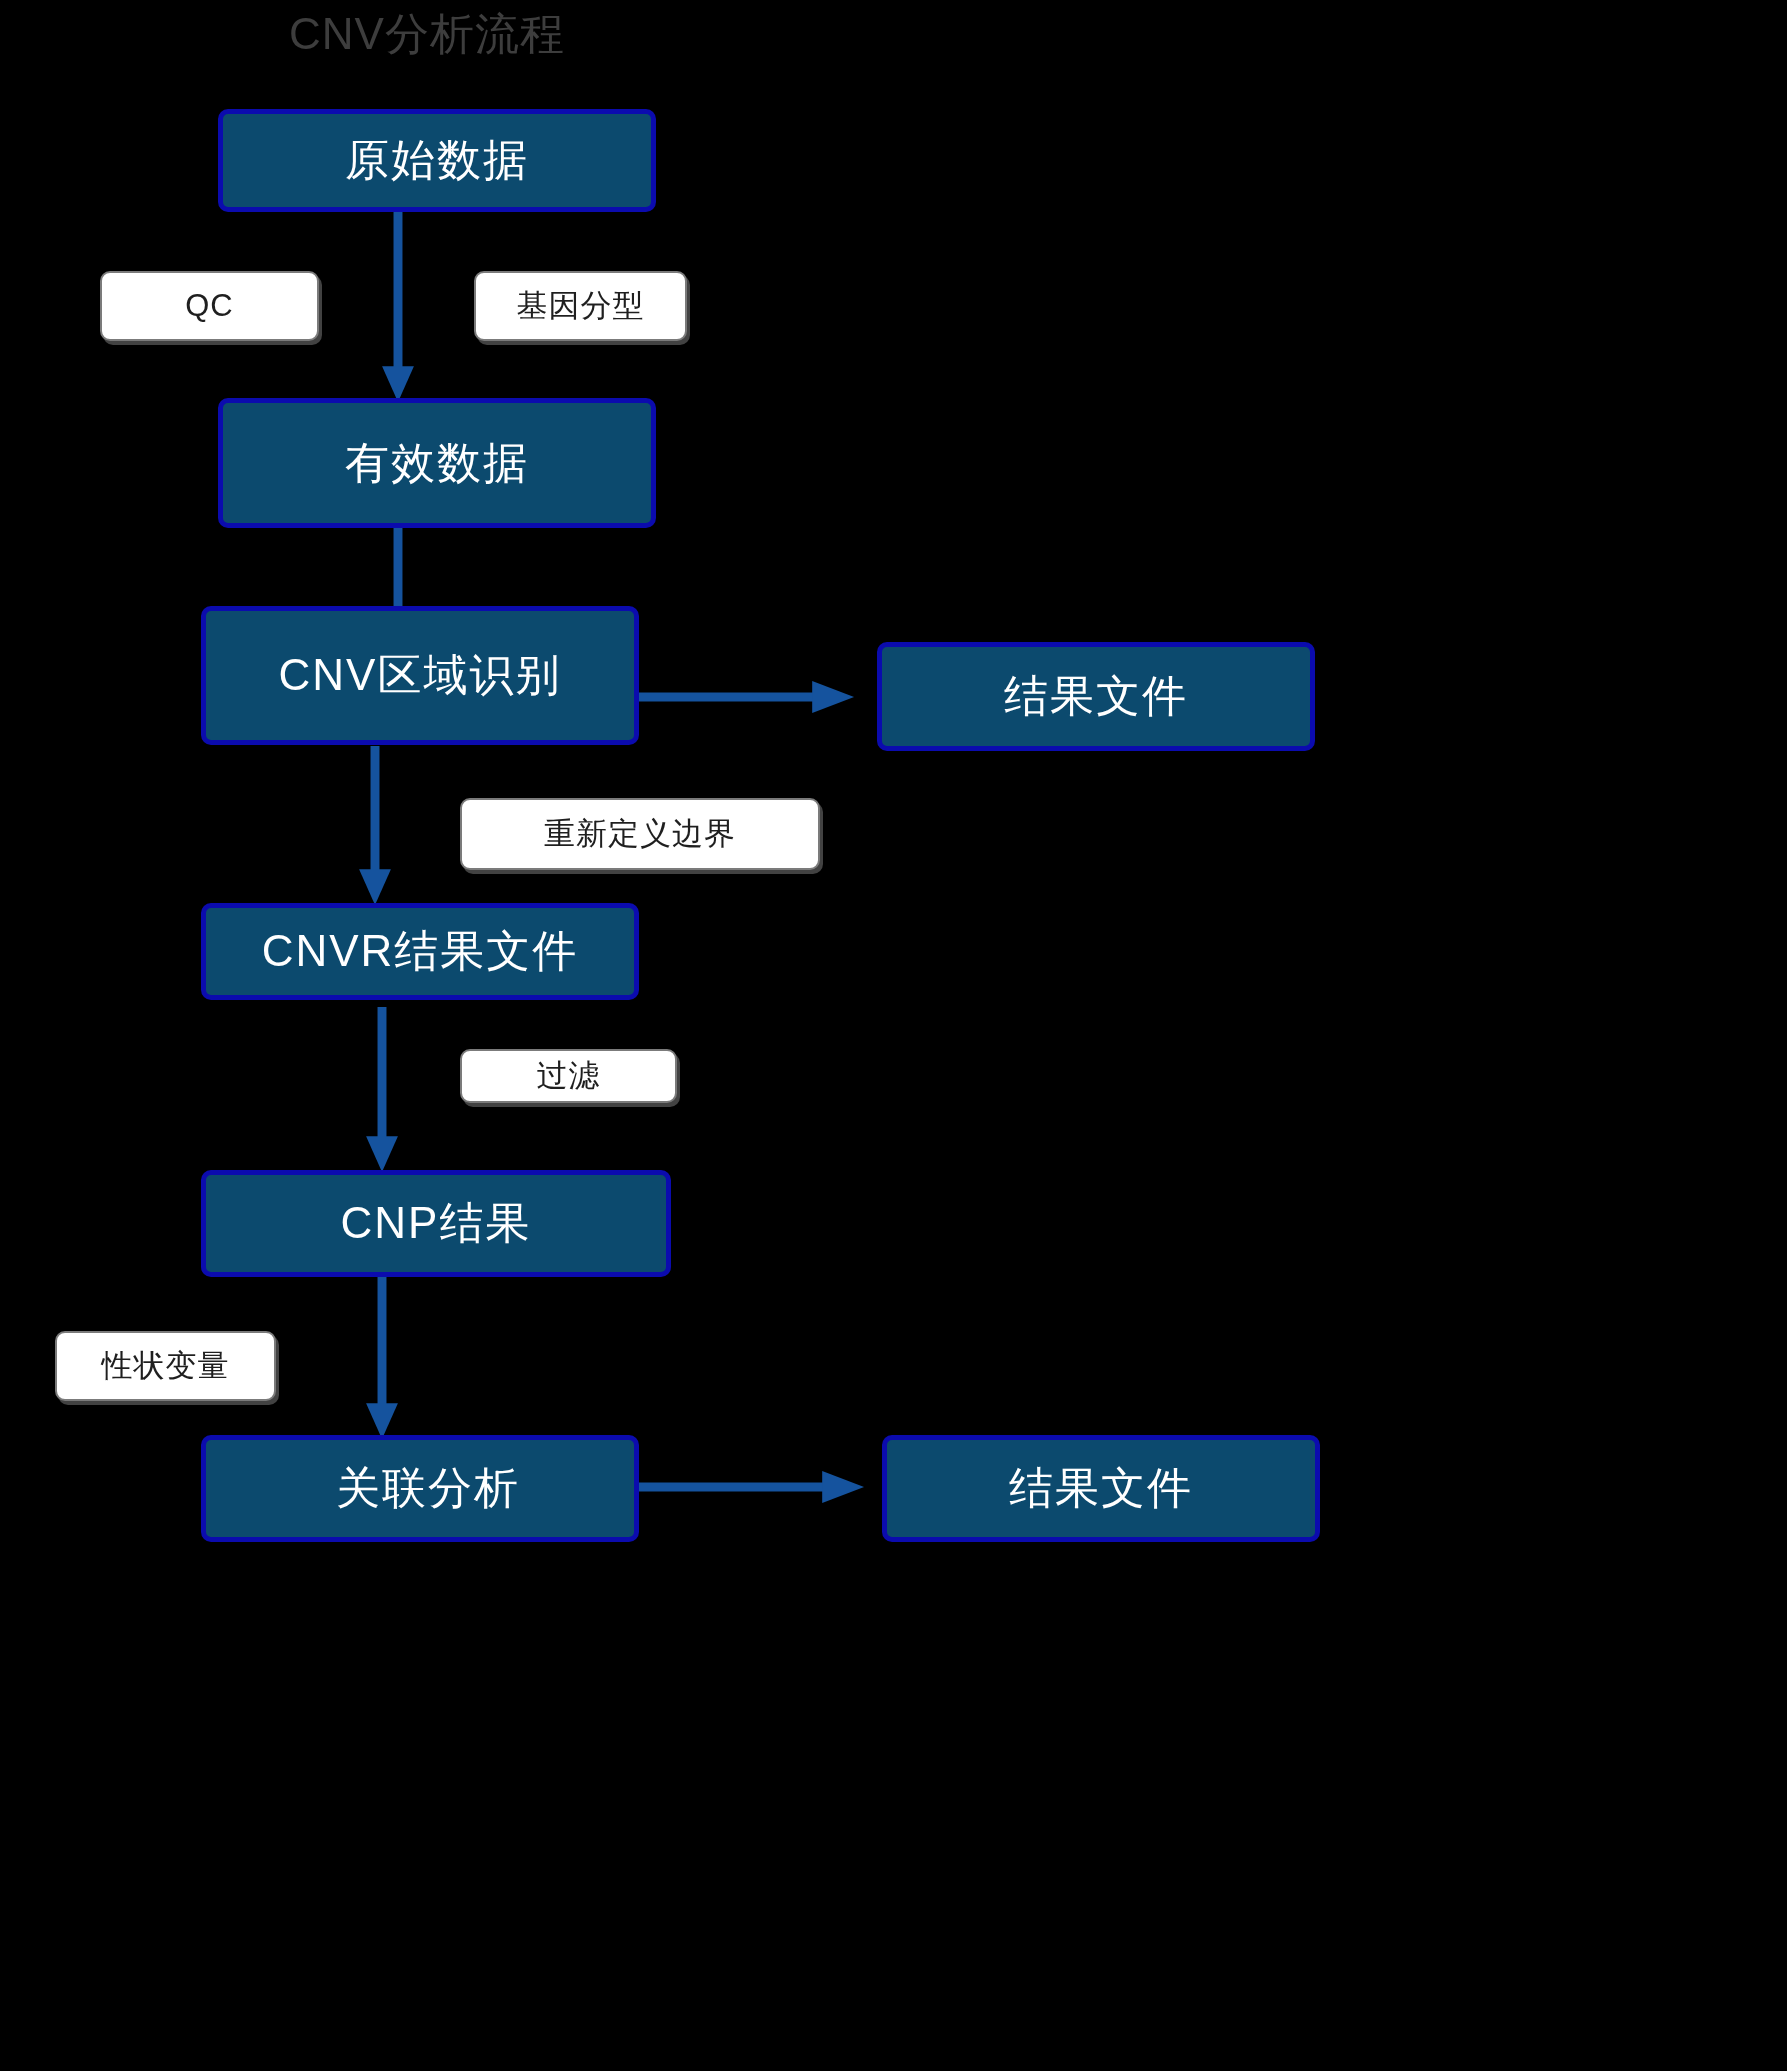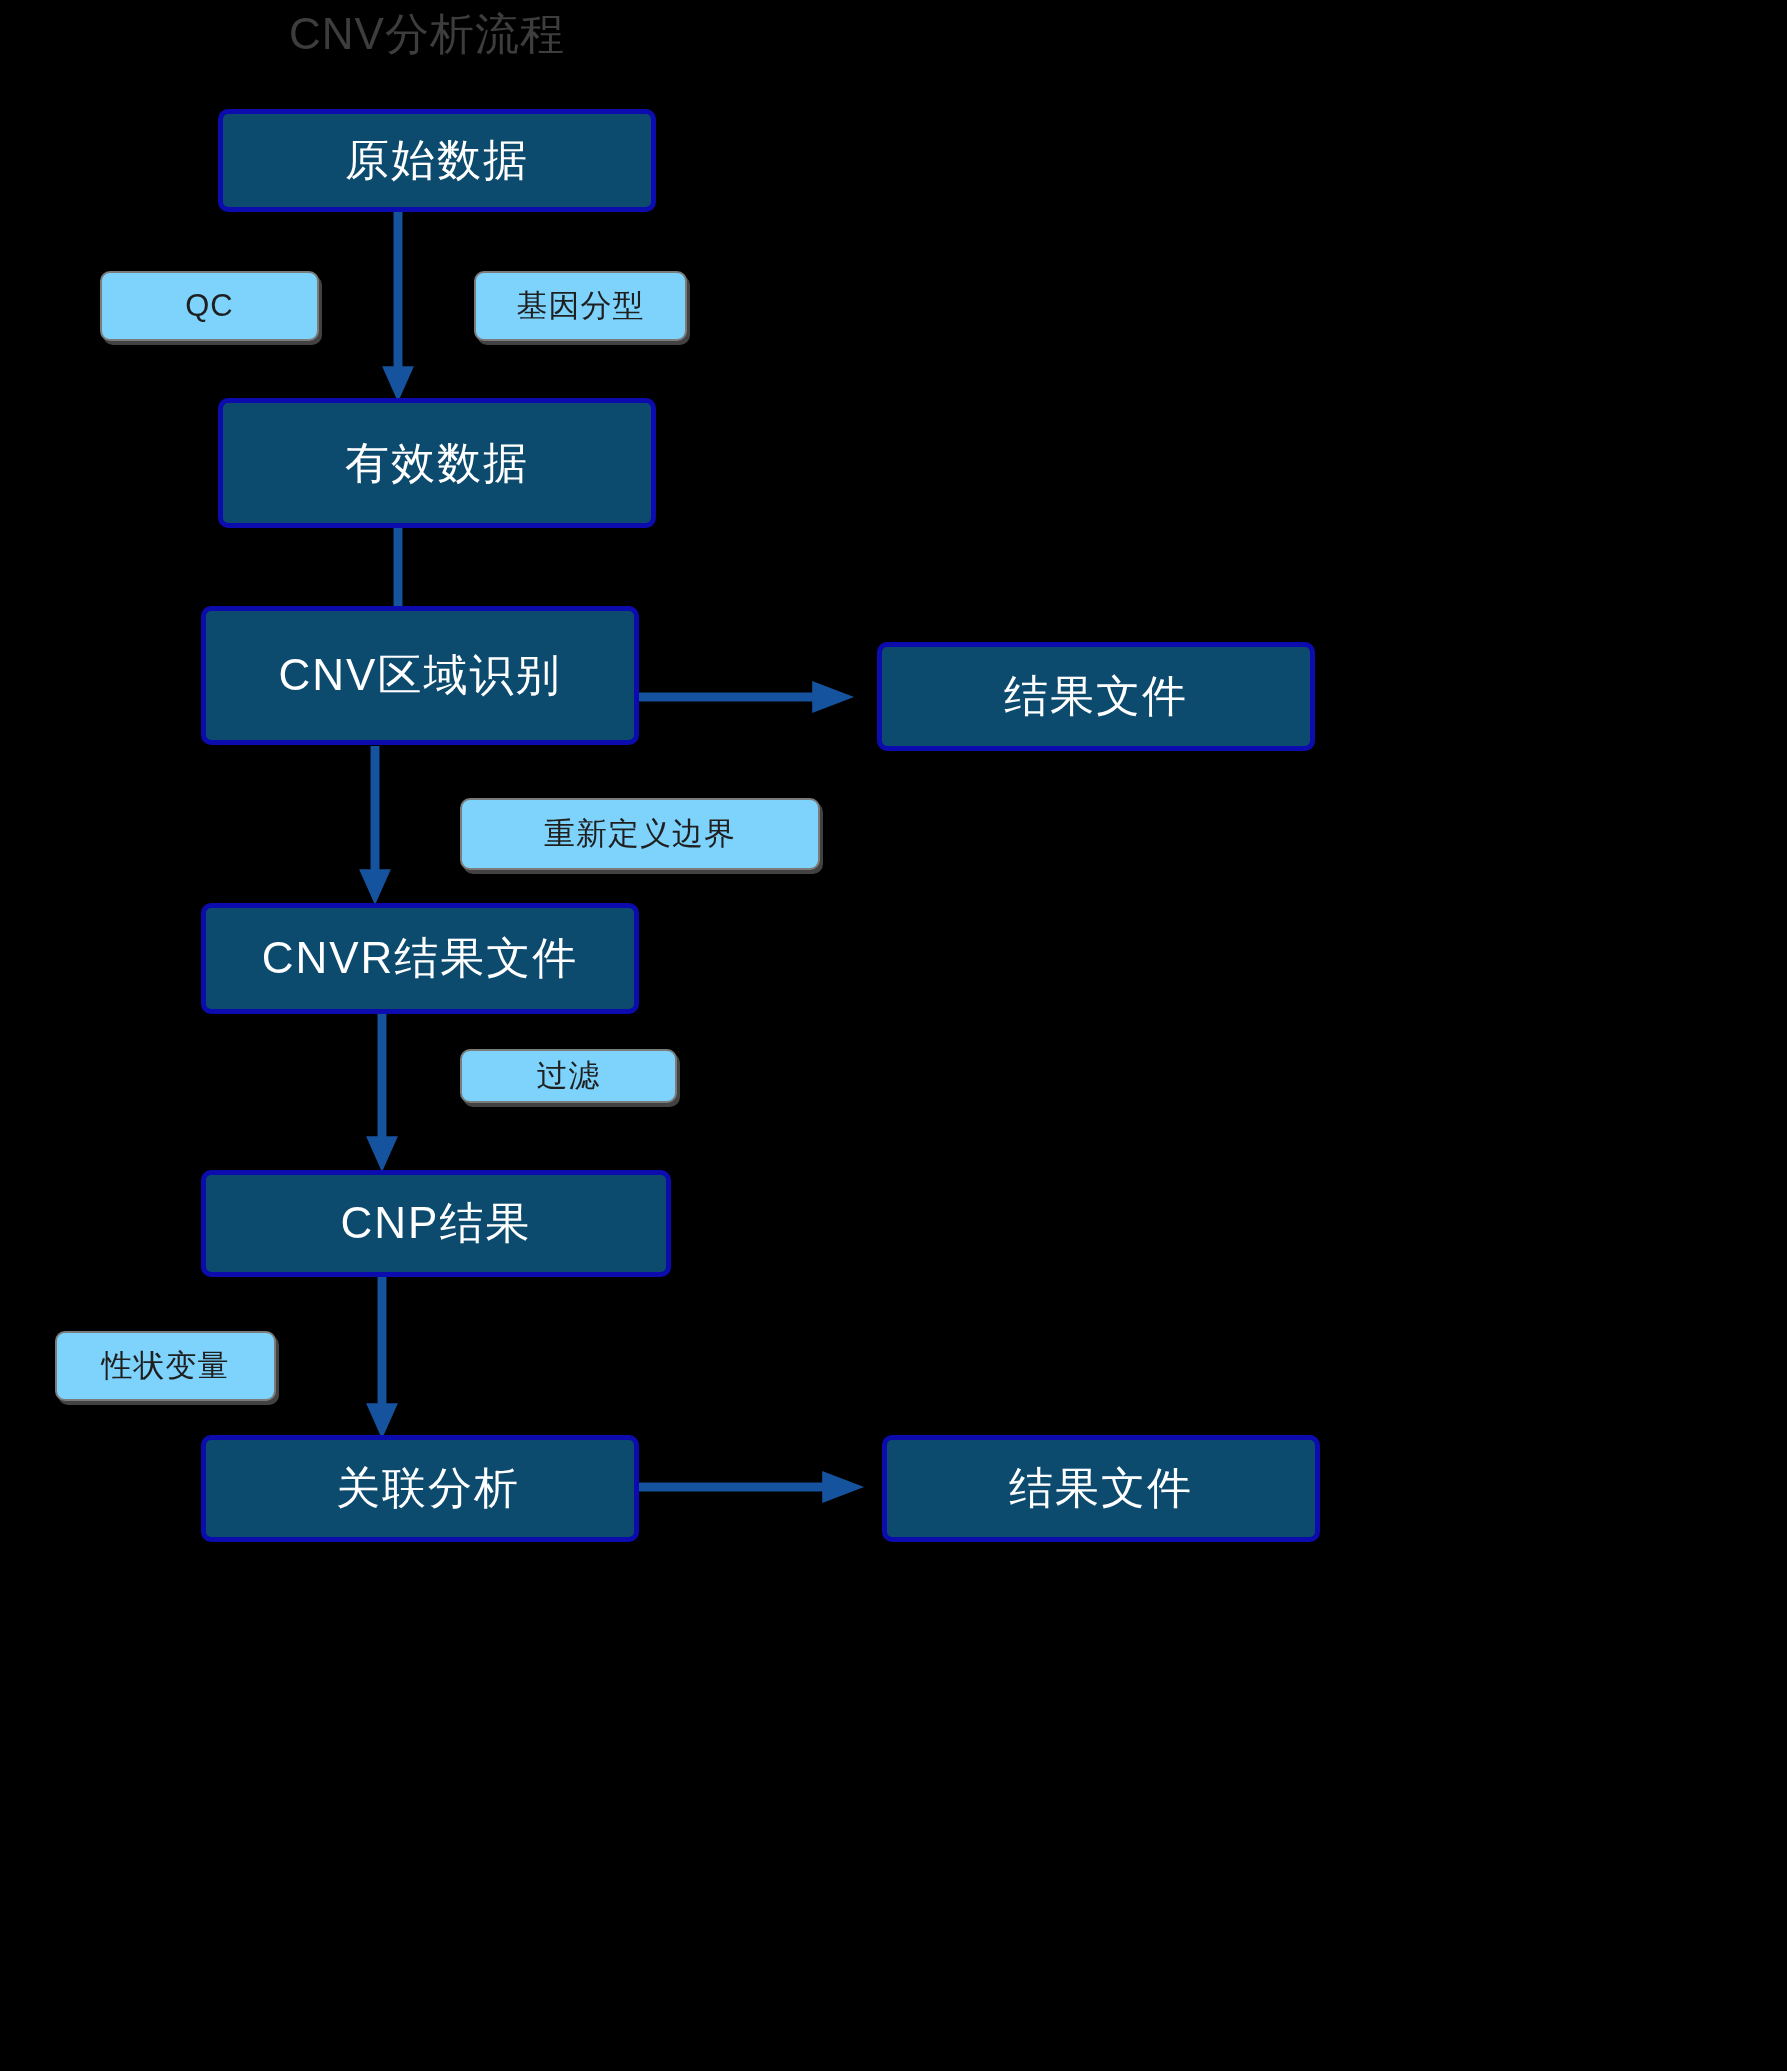--- a/index.html
+++ b/index.html
@@ -24,21 +24,21 @@
     color:#ffffff;
     font-size:44px;
     letter-spacing:2px;
     white-space:nowrap;
     margin-left:24px;
   }
 
   
   .chip{
     position:absolute;
-    background:#7dd3fc;
+    background:#ffffff;
     border:2px solid #7b7b7b;
     border-radius:10px;
     box-sizing:border-box;
     display:flex; align-items:center; justify-content:center;
     color:#1f1f1f;
     font-size:31px;
     letter-spacing:1px;
     white-space:nowrap;
     box-shadow:3px 4px 0 rgba(120,120,120,0.55);
   }
@@ -112,21 +112,21 @@
   </div>
 
   <div class="node" style="left:177px;top:606px;width:438px;height:139px;">
     <span>CNV区域识别</span>
   </div>
 
   <div class="node" style="left:853px;top:642px;width:438px;height:109px;">
     <span>结果文件</span>
   </div>
 
-  <div class="node" style="left:177px;top:903px;width:438px;height:111px;">
+  <div class="node" style="left:177px;top:903px;width:438px;height:97px;">
     <span>CNVR结果文件</span>
   </div>
 
   <div class="node" style="left:177px;top:1170px;width:470px;height:107px;">
     <span>CNP结果</span>
   </div>
 
   <div class="node" style="left:177px;top:1435px;width:438px;height:107px;padding-left:16px;">
     <span>关联分析</span>
   </div>

